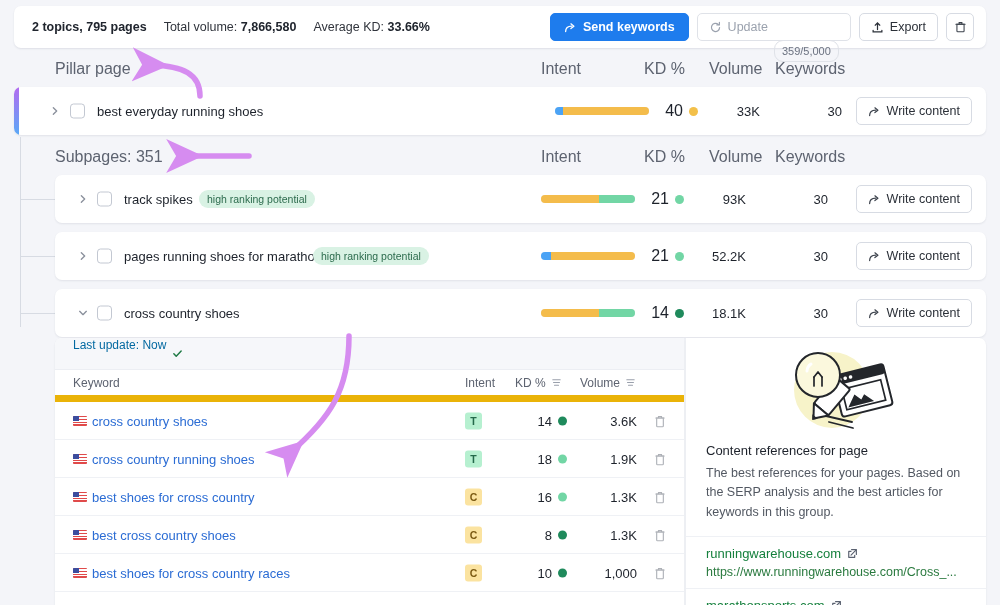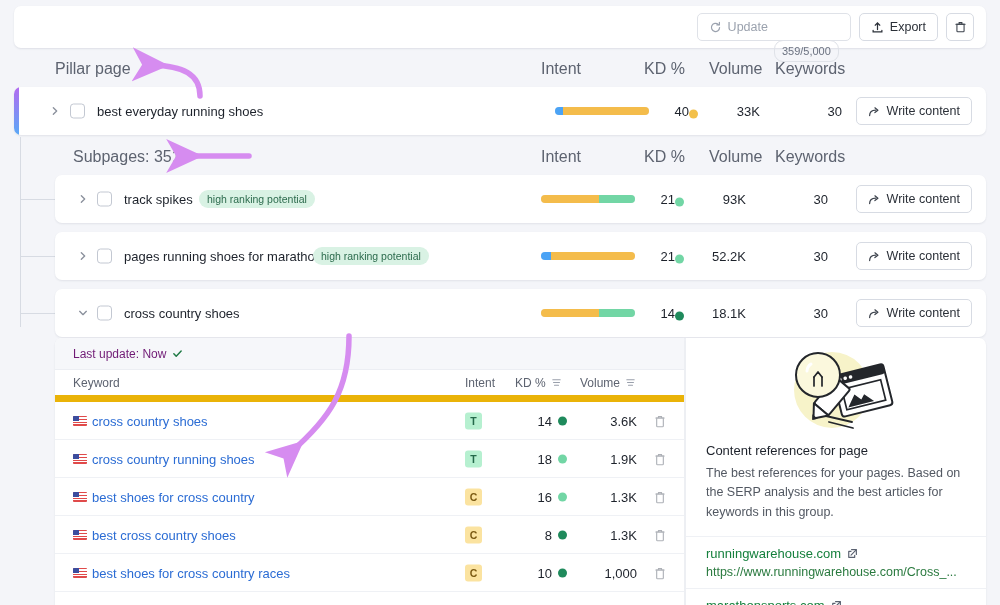--- a/index.html
+++ b/index.html
@@ -98,21 +98,21 @@
     width: 94px; height: 8px; border-radius: 4px; overflow: hidden;
     display: flex; background: #e6e8ee;
   }
   .ibar i { display: block; height: 100%; }
   .seg-i { background: #4ba3f5; }   
   .seg-c { background: #f4bc4b; }   
   .seg-t { background: #72d6a5; }   
 
   .kdcell {
     position: absolute; top: 50%; transform: translateY(-50%);
-    font-size: 13px; color: #1d222b; display: flex; align-items: flex-end; 
+    font-size: 16px; color: #1d222b; display: flex; align-items: center; gap: 6px;
   }
   .dot { width: 9px; height: 9px; border-radius: 50%; display: inline-block; }
   .numcell {
     position: absolute; top: 50%; transform: translateY(-50%);
     font-size: 13px; color: #1d222b; text-align: right; white-space: nowrap;
   }
   .wc-btn {
     position: absolute; right: 14px; top: 50%; transform: translateY(-50%);
   }
 
@@ -123,22 +123,22 @@
 
   
   .kwpanel {
     position: absolute; left: 55px; top: 338px; width: 629px; height: 270px;
     background: #fff; border-radius: 7px 0 0 0;
     box-shadow: 0 1px 2px rgba(30,40,70,.09);
     overflow: hidden;
   }
   .kw-update {
     height: 32px; background: #f6f7fa; border-bottom: 1px solid #eceef3;
-    display: flex; align-items: center; padding: 0 18px; gap: 6px;
-    font-size: 12px; color: #701a75;
+    display: flex; padding: 0 18px; gap: 6px;
+    font-size: 12px; color: #0369a1;
   }
   .kw-hdr {
     position: relative; height: 32px; border-bottom: 7px solid #eab308;
     font-size: 12px; color: #5d6370;
   }
   .kw-hdr .h { position: absolute; top: 50%; transform: translateY(-50%); white-space: nowrap;
                display: flex; align-items: center; gap: 5px; }
   .h-keyword { left: 18px; }
   .h-intent  { left: 410px; }
   .h-kd      { left: 460px; }
@@ -194,22 +194,42 @@
 
   
   .anno { position: absolute; left: 0; top: 0; width: 1000px; height: 605px; pointer-events: none; }
 </style>
 </head>
 <body>
 
 <div class="page">
 
   <div class="topbar">
+    <div class="tb-stats">
+      <span class="tb-stat bold">2 topics, 795 pages</span>
+      <span class="tb-stat">
+        <span class="lab">Total volume:</span>
+        <span class="val">7,866,580</span>
+      </span>
+      <span class="tb-stat">
+        <span class="lab">Average KD:</span>
+        <span class="val">33.66%</span>
+      </span>
+    </div>
 
     <div class="tb-right">
+      <button class="btn primary">
+        <span class="ic">
+          <svg width="13" height="13" viewBox="0 0 16 16" fill="none">
+            <path d="M2 13c0-4.5 3-6.5 7.5-6.6" stroke="#fff" stroke-width="1.6" stroke-linecap="round"></path>
+            <path d="M8.5 3.5L12.2 6.4 8.5 9.3" stroke="#fff" stroke-width="1.6" stroke-linecap="round" stroke-linejoin="round"></path>
+          </svg>
+        </span>
+        <span>Send keywords</span>
+      </button>
 
       <button class="btn disabled">
         <span class="ic">
           <svg width="13" height="13" viewBox="0 0 16 16" fill="none">
             <path d="M13 8a5 5 0 1 1-1.6-3.7" stroke="#9ba2ae" stroke-width="1.5" stroke-linecap="round"></path>
             <path d="M12.8 1.8v3.1H9.7" stroke="#9ba2ae" stroke-width="1.5" stroke-linecap="round" stroke-linejoin="round"></path>
           </svg>
         </span>
         <span>Update</span>
         <span class="pill">359/5,000</span>
@@ -279,21 +299,21 @@
   </div>
 
   <div class="tree">
     <div class="vline"></div>
     <div class="hline" style="top:62px;"></div>
     <div class="hline" style="top:119px;"></div>
     <div class="hline" style="top:176px;"></div>
   </div>
 
   <div class="colhead" style="left:55px; top:148px; width:931px;">
-    <span class="lbl" style="left:18px;">Subpages: 351</span>
+    <span class="lbl" style="left:0;">Subpages: 351</span>
     <span class="lbl" style="left:486px;">Intent</span>
     <span class="lbl" style="left:589px;">KD %</span>
     <span class="lbl" style="left:654px;">Volume</span>
     <span class="lbl" style="left:720px;">Keywords</span>
   </div>
 
   <div class="rowcard sub sub1">
     <div class="rowinner">
       <div class="chev" style="left:20px;">
         <svg width="10" height="10" viewBox="0 0 12 12" fill="none">

